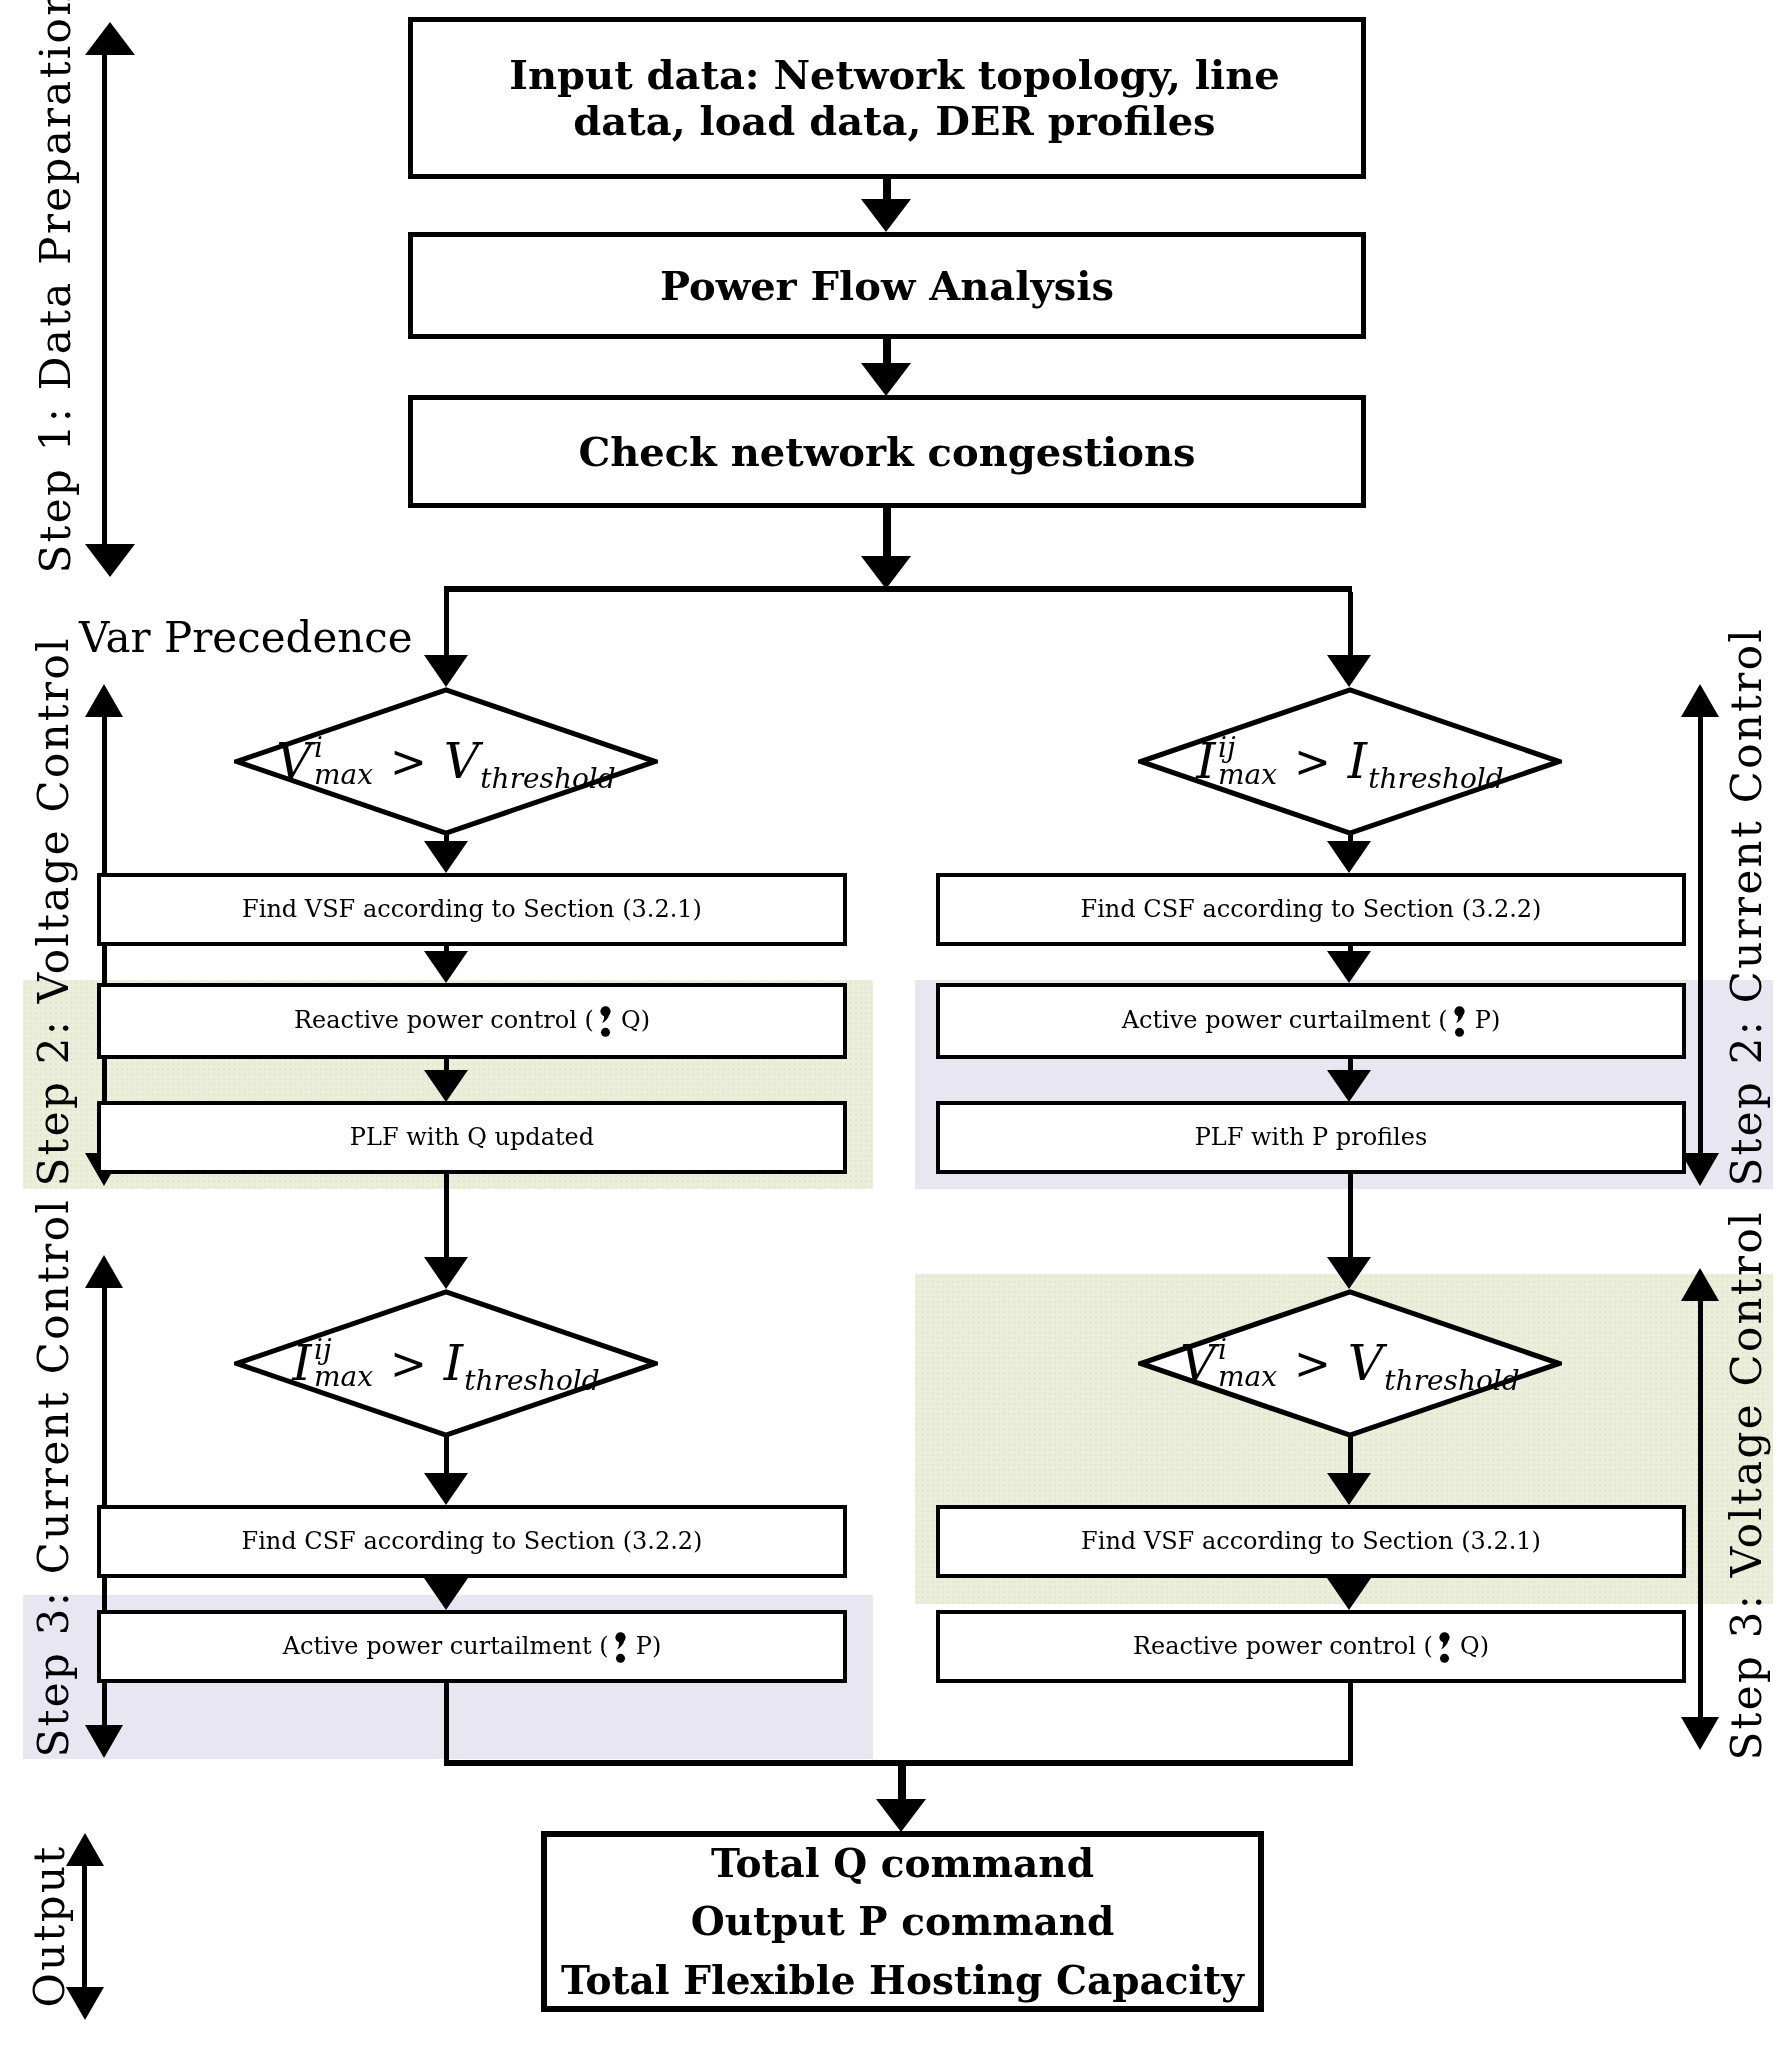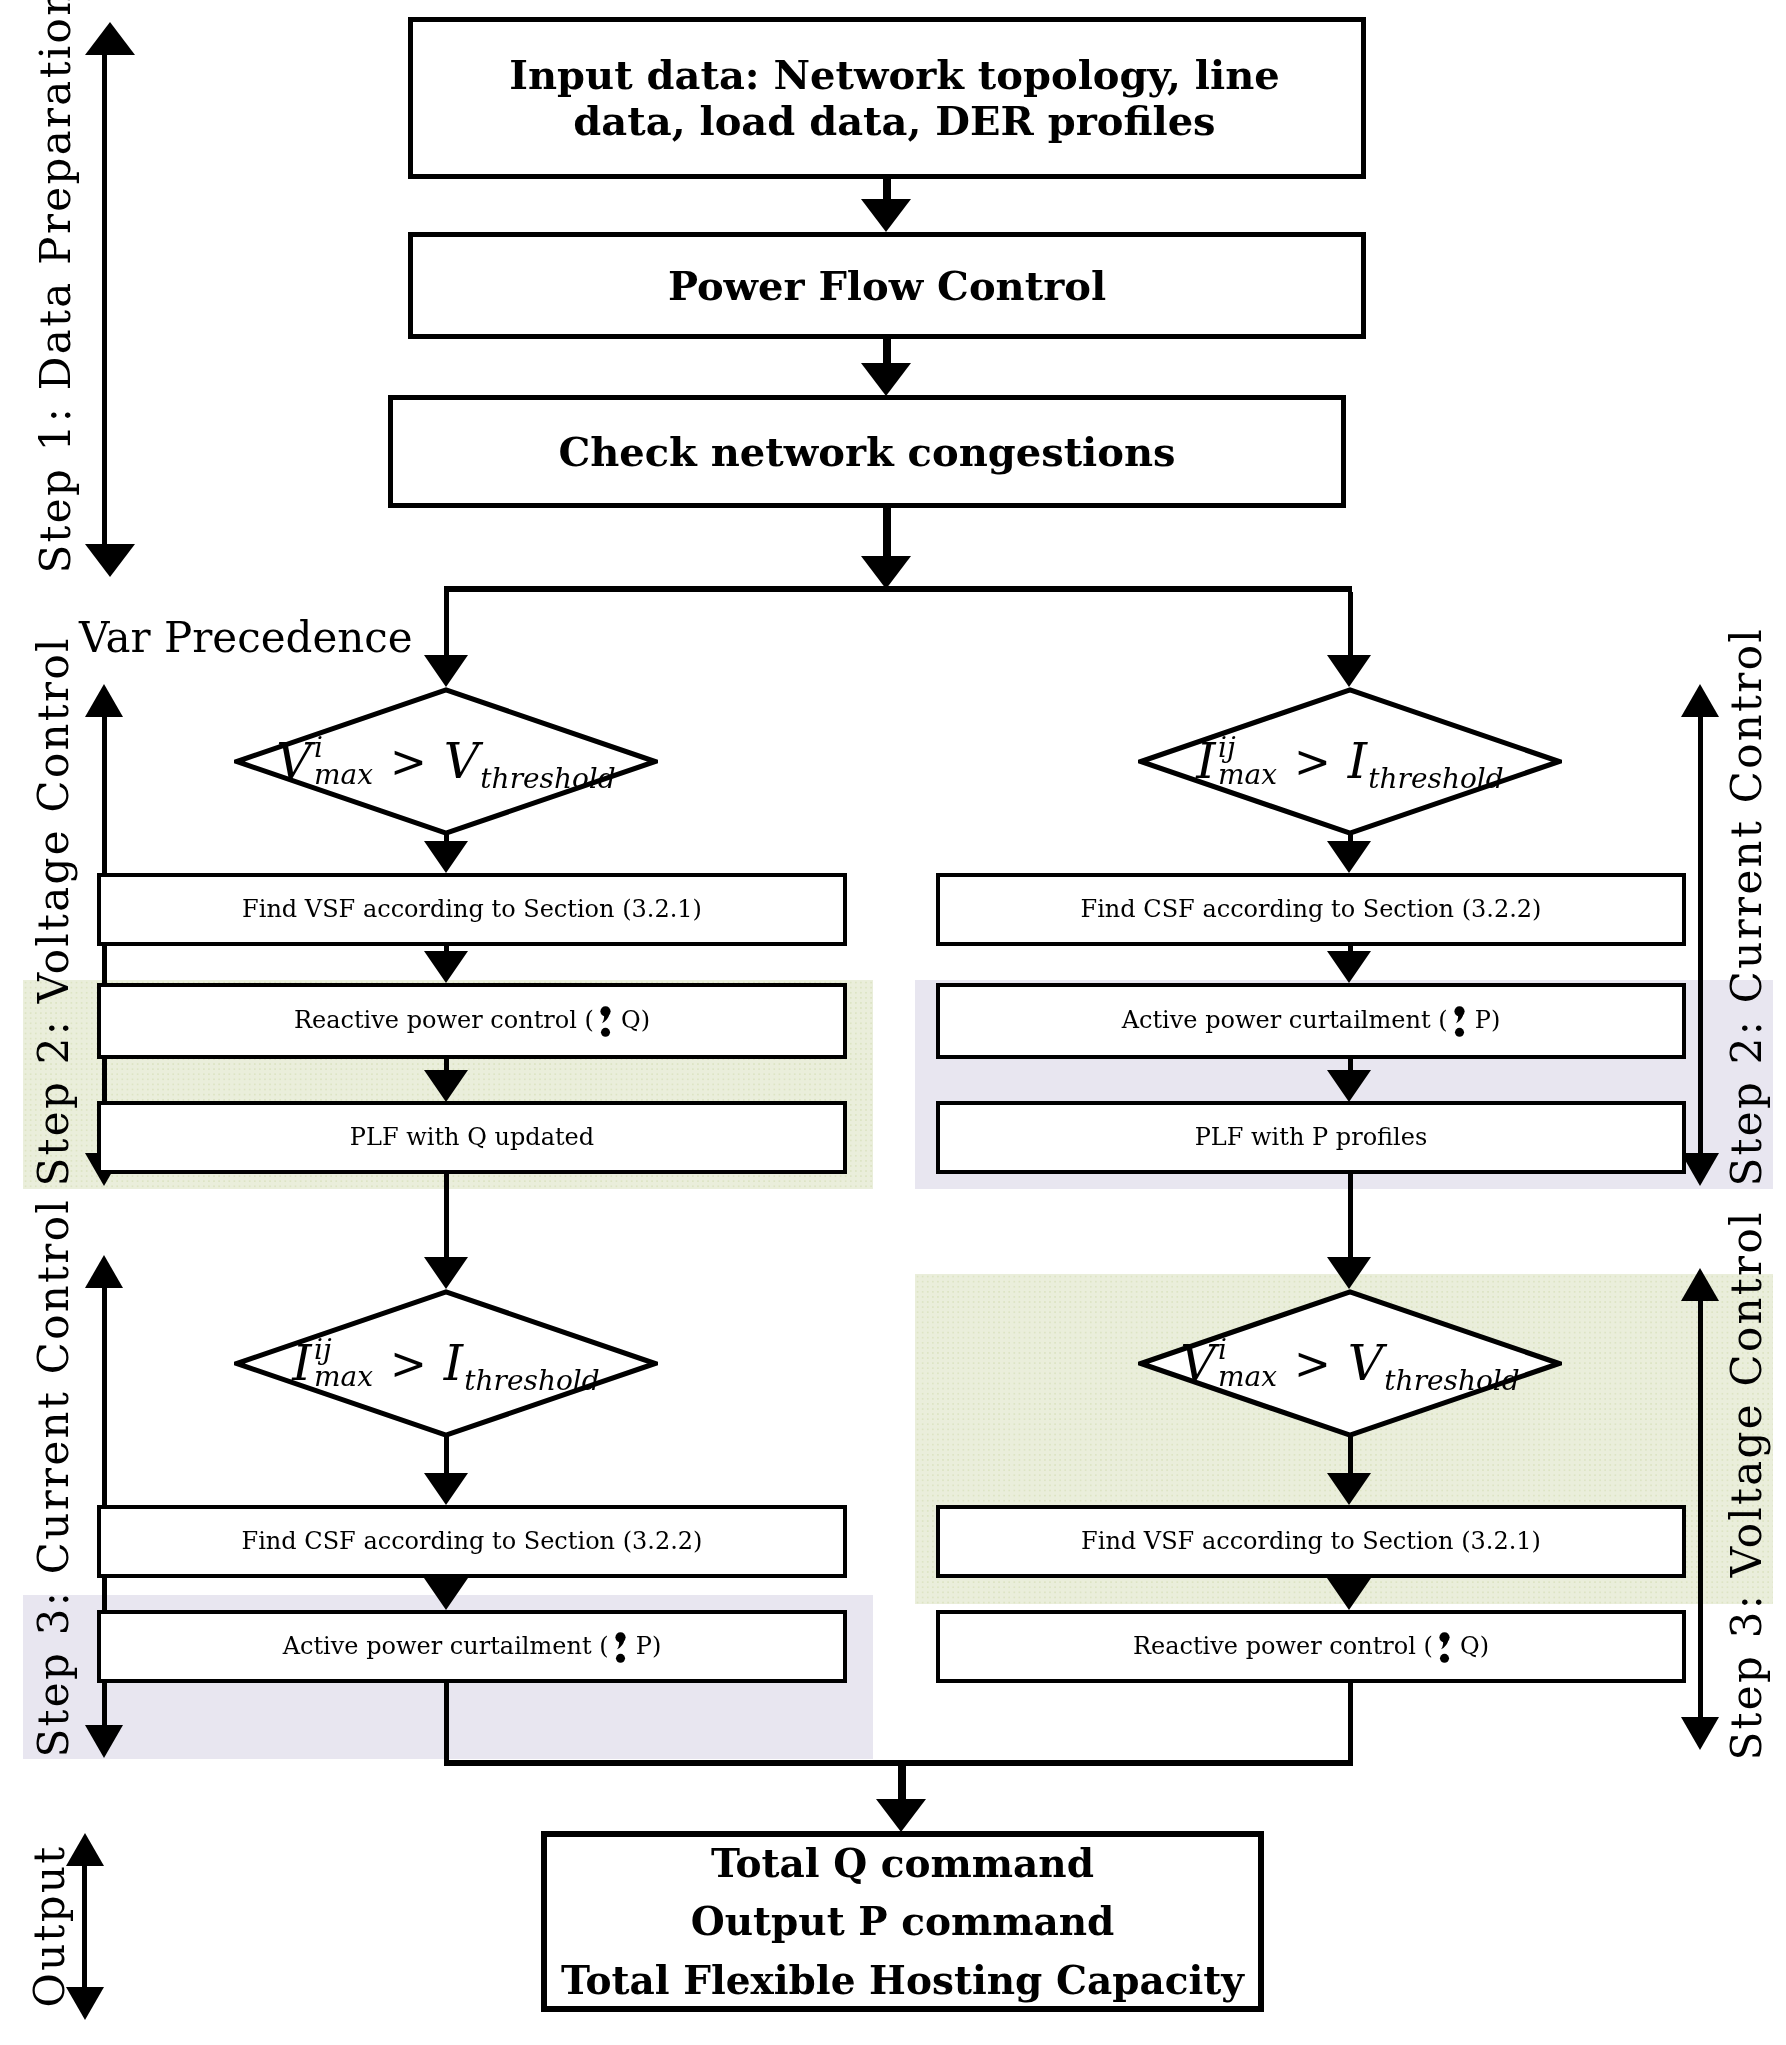--- a/index.html
+++ b/index.html
@@ -75,26 +75,26 @@
   <div class="vline" style="left:1698px;top:1298px;width:4.5px;height:420px;"></div>
   <div class="hd sm dn" style="left:1681px;top:1717px;"></div>
 
   <div class="node top" style="left:408px;top:17px;width:958px;height:162px;padding-left:15px;">
     <div style="max-width:858px;">Input data: Network topology, line data, load data, DER profiles</div>
   </div>
   <div class="vline" style="left:883px;top:177px;width:8px;height:24px;"></div>
   <div class="hd big dn" style="left:861px;top:199px;"></div>
 
   <div class="node top" style="left:408px;top:232px;width:958px;height:107px;">
-    <div>Power Flow Control</div>
+    <div>Power Flow Analysis</div>
   </div>
   <div class="vline" style="left:883px;top:337px;width:8px;height:26px;"></div>
   <div class="hd big dn" style="left:861px;top:363px;"></div>
 
-  <div class="node top" style="left:388px;top:395px;width:958px;height:113px;">
+  <div class="node top" style="left:408px;top:395px;width:958px;height:113px;">
     <div>Check network congestions</div>
   </div>
   <div class="vline" style="left:883px;top:506px;width:8px;height:51px;"></div>
   <div class="hd big dn" style="left:861px;top:556px;"></div>
 
   <div class="hline" style="left:444px;top:586px;width:908px;height:5.6px;"></div>
 
   <div class="plabel" style="left:79px;top:613px;">Var Precedence</div>
 
   <div class="vline" style="left:444px;top:592px;width:4.5px;height:64px;"></div>

